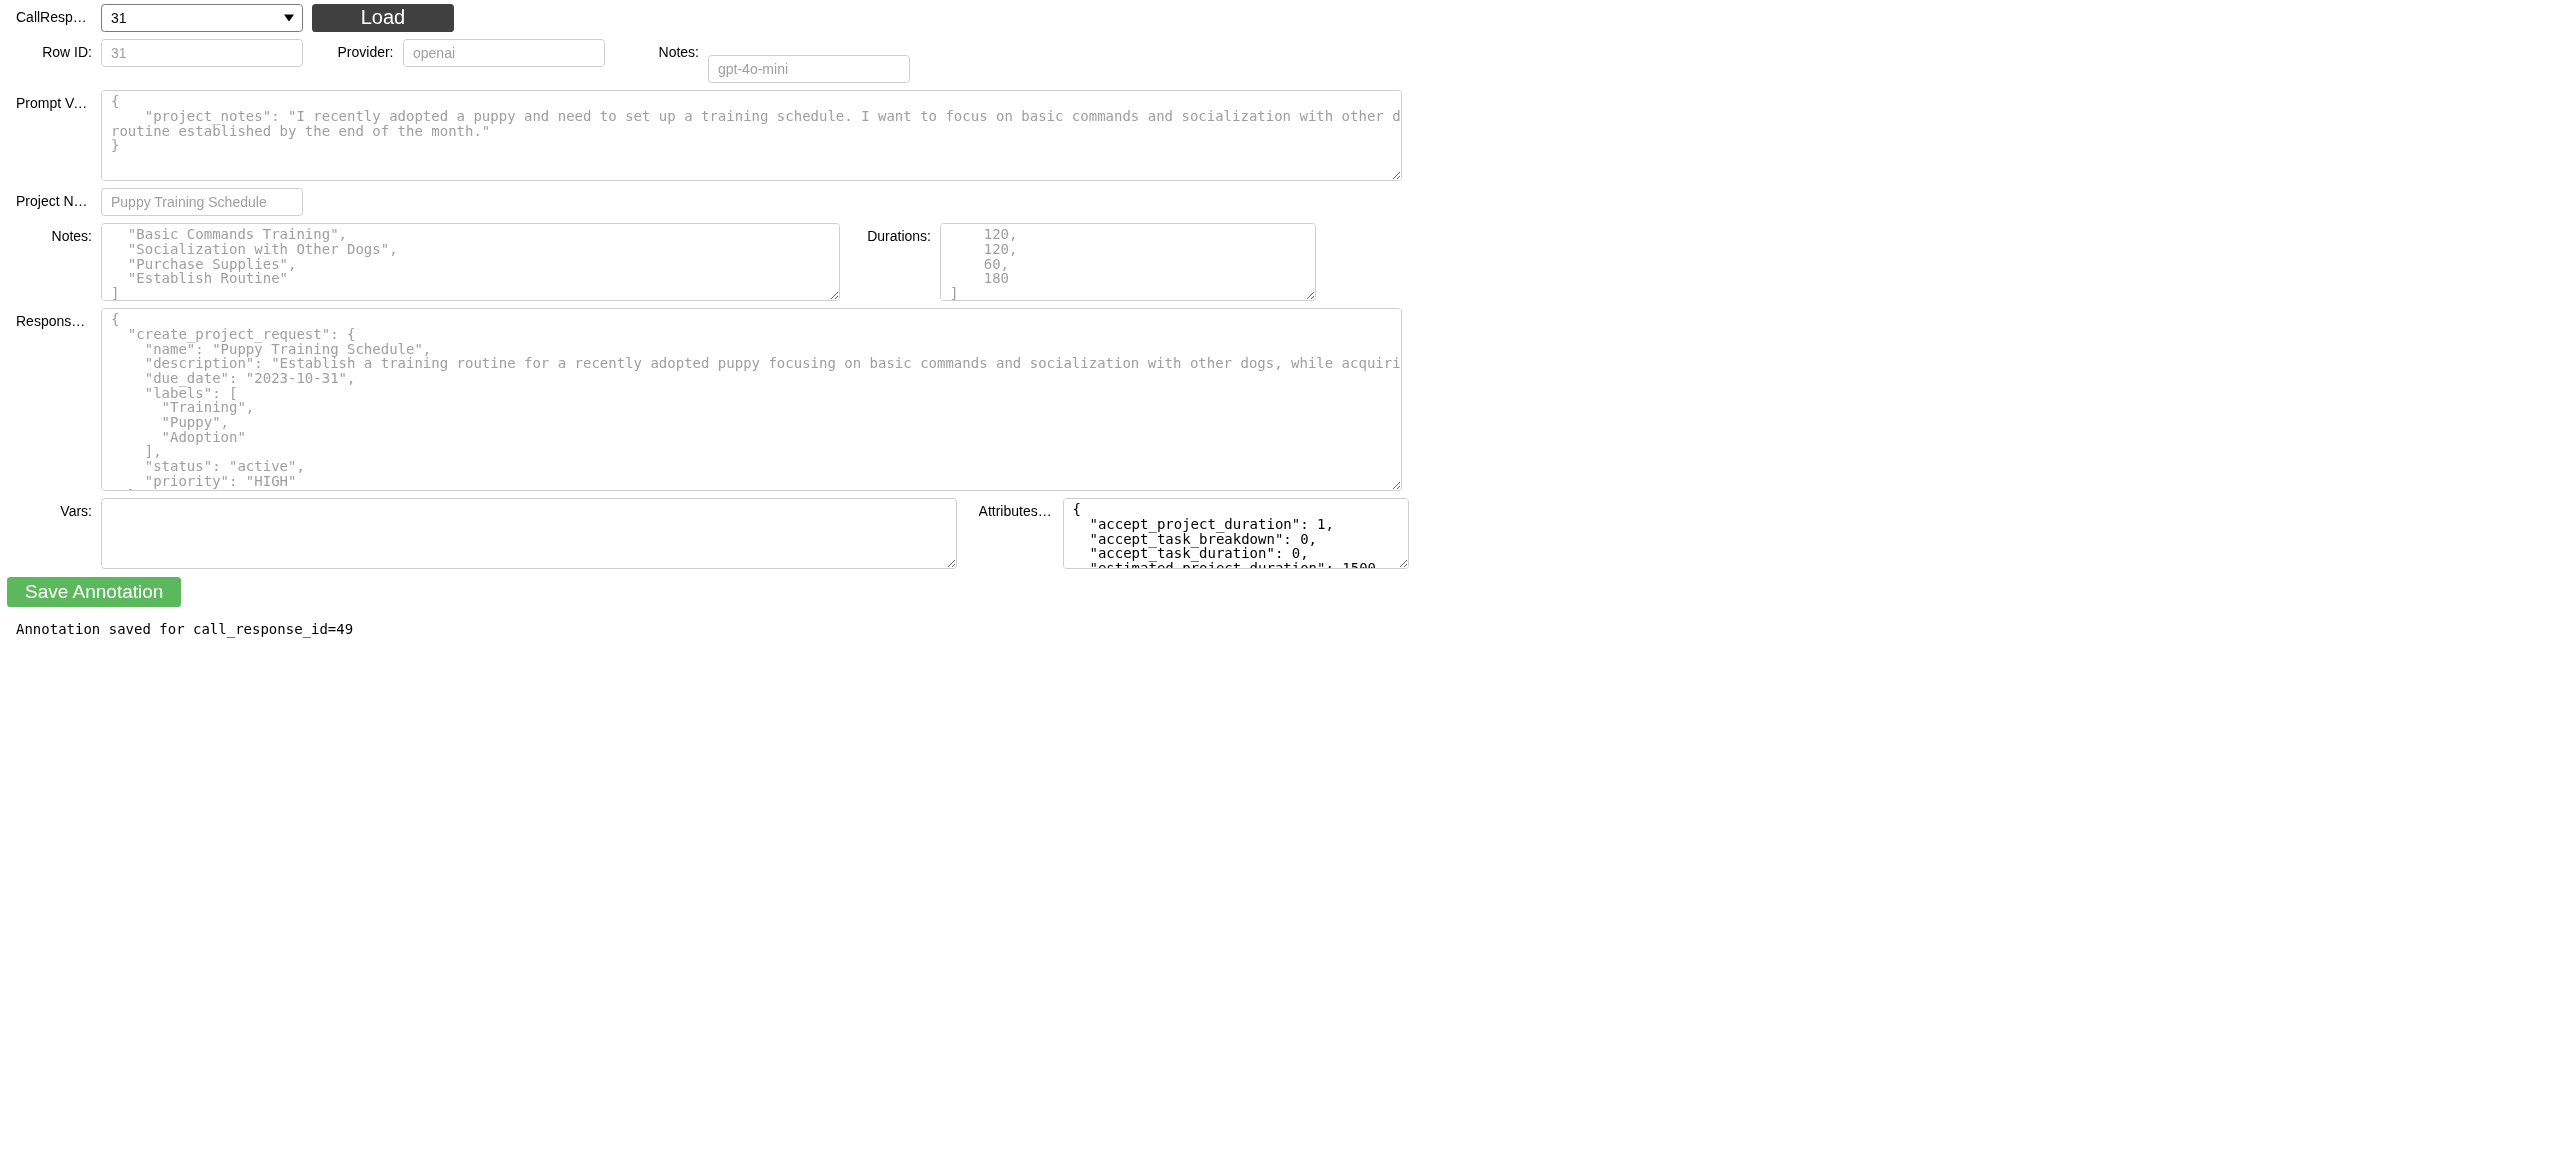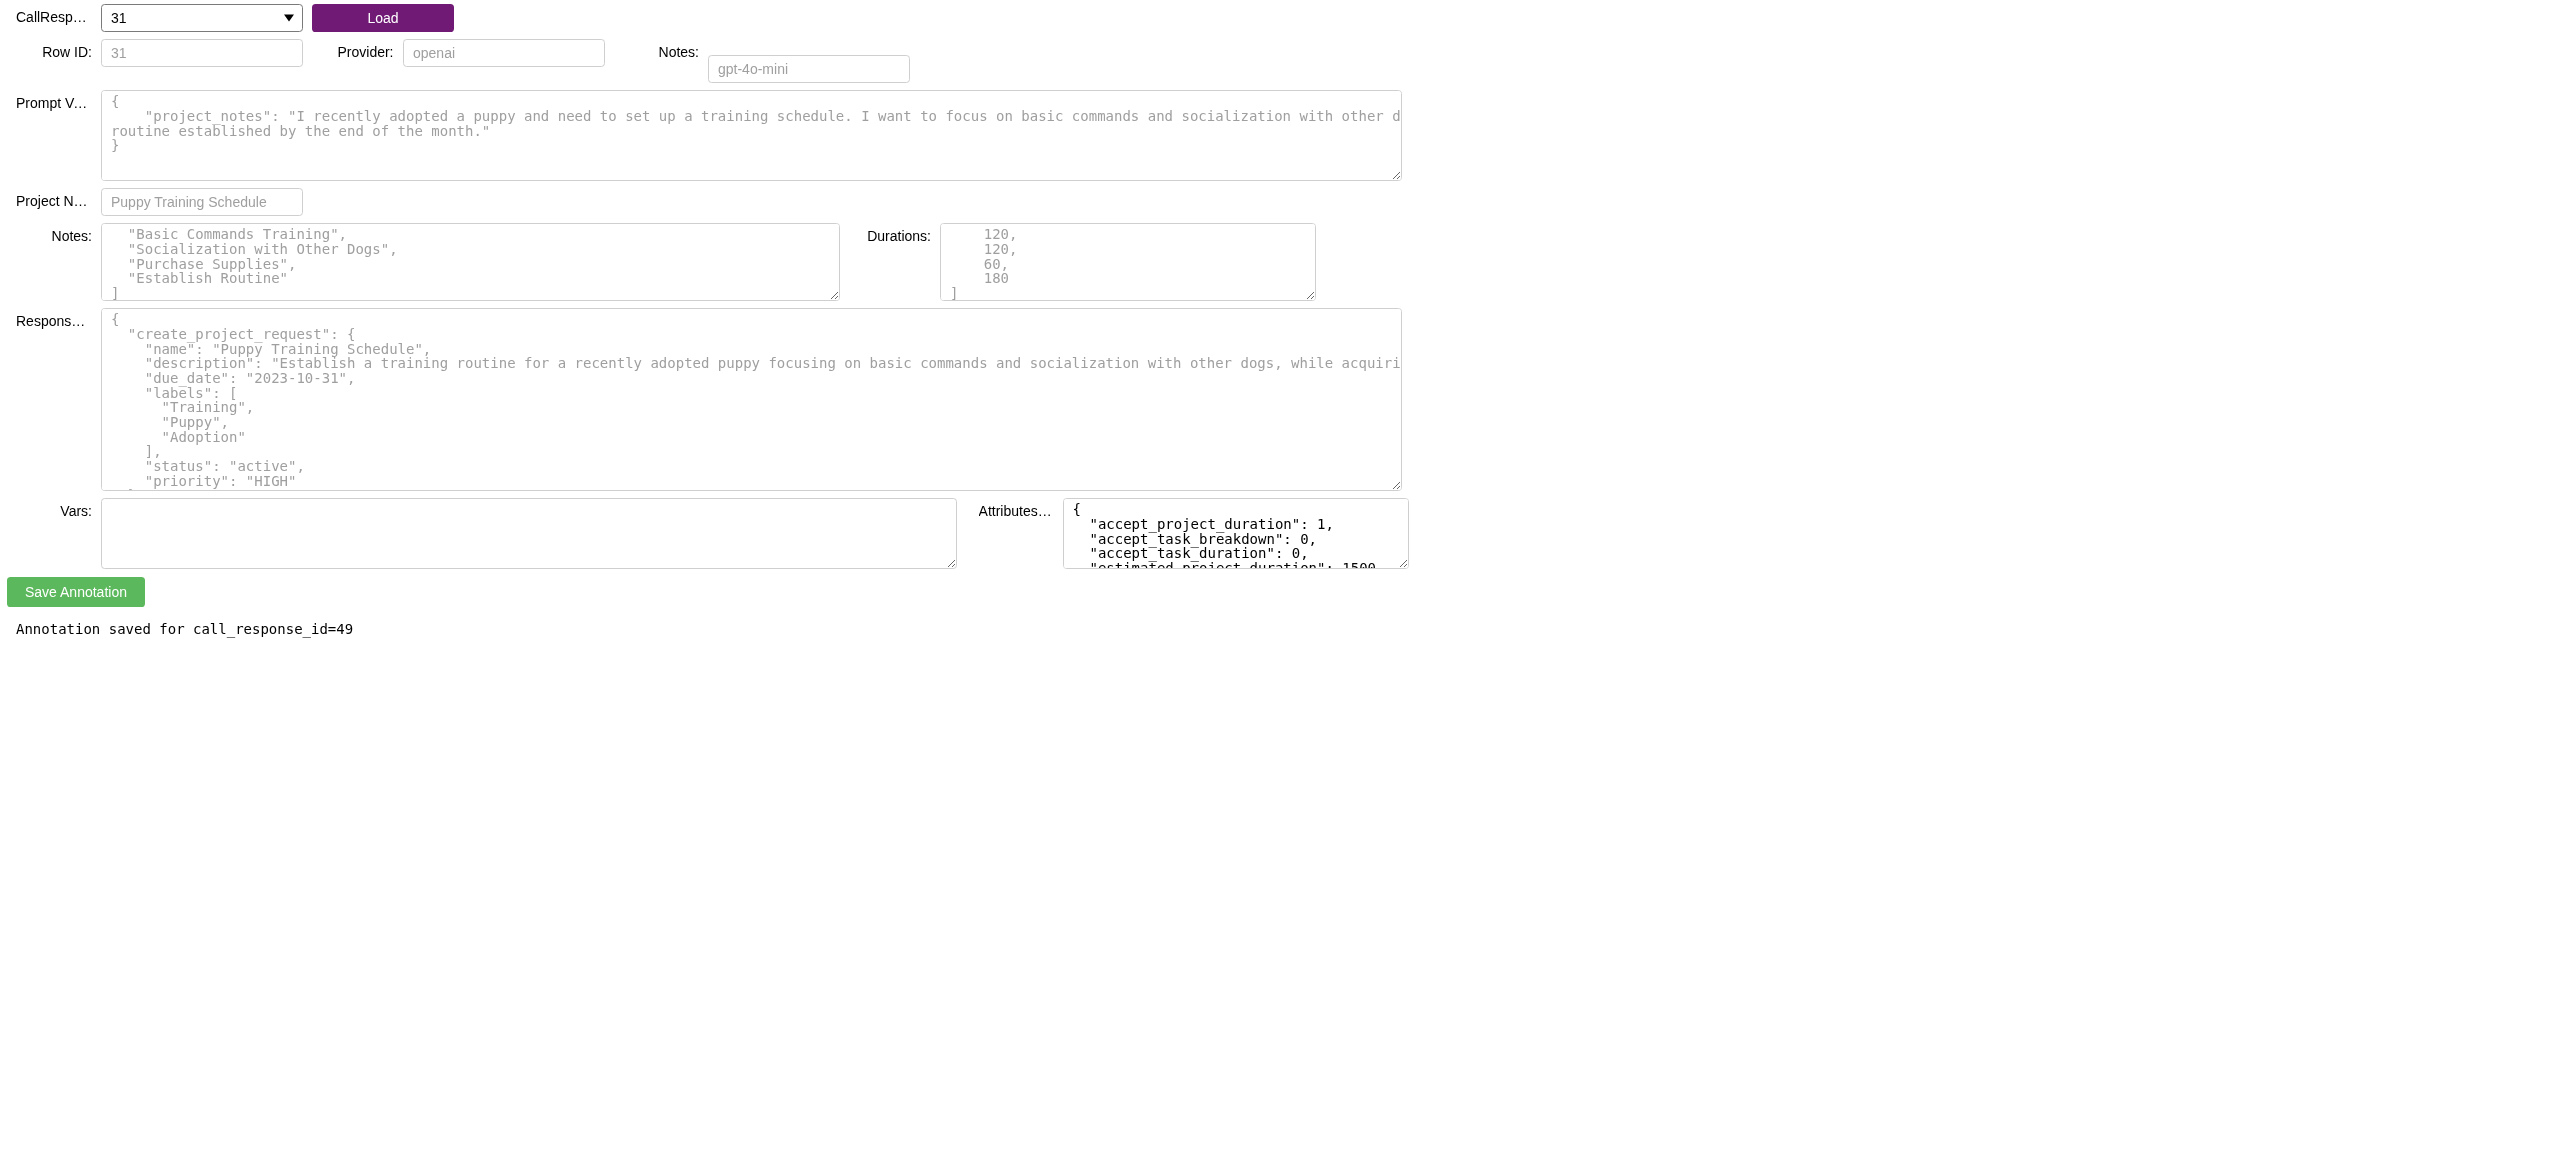--- a/index.html
+++ b/index.html
@@ -57,35 +57,35 @@
     width: 0; height: 0;
     border-left: 5.3px solid transparent;
     border-right: 5.3px solid transparent;
     border-top: 7px solid #000;
     transform: translateY(-50%);
     pointer-events: none;
   }
   .btn-load {
     height: 28px;
     width: 142px;
-    background: #701a75;
+    background: #404040;
     color: #fff;
     border: none;
     border-radius: 3.6px;
-    font-size: 14px;
+    font-size: 20px;
     cursor: pointer;
   }
   .btn-save {
     height: 30px;
     padding: 0 18px;
     background: #5cb85c;
     color: #fff;
     border: none;
     border-radius: 3.6px;
-    font-size: 14px;
+    font-size: 19px;
     cursor: pointer;
     margin-top: 1.8px;
   }
   input[type=text].txt {
     height: 28px;
     border: 0.9px solid #cfcfcf;
     border-radius: 3.6px;
     padding: 0 9px;
     font-size: 14px;
     color: #000;

